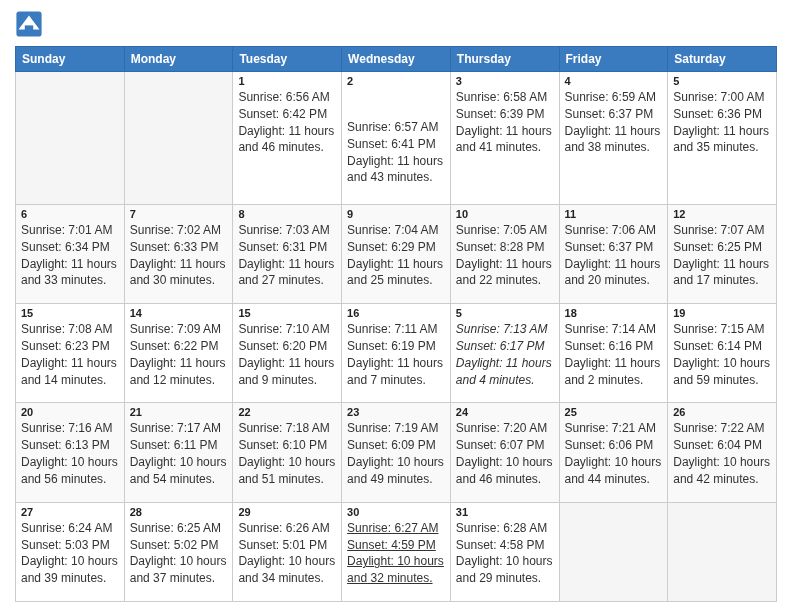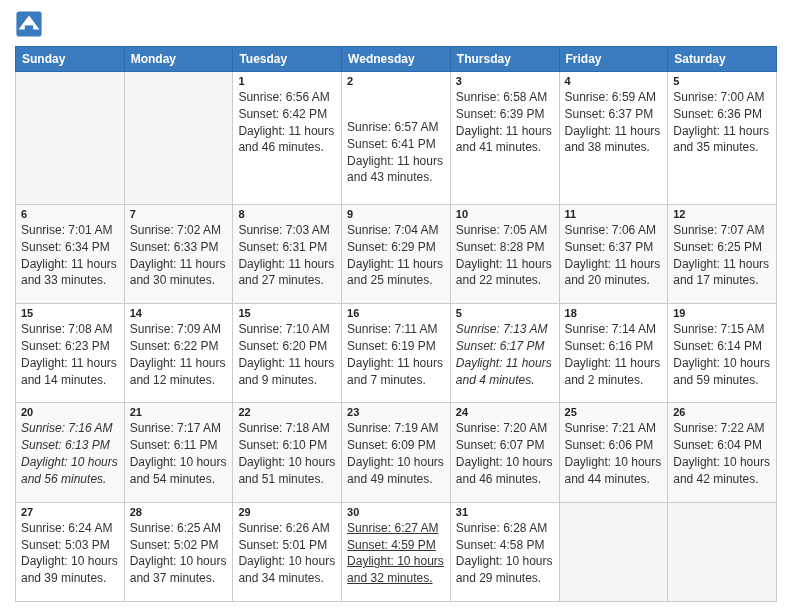--- a/index.html
+++ b/index.html
@@ -236,21 +236,21 @@
           <td>
             <div class="day-number">19</div>
             <div class="day-info" style="white-space: pre-line;">Sunrise: 7:15 AM
 Sunset: 6:14 PM
 Daylight: 10 hours and 59 minutes.</div>
           </td>
         </tr>
         <tr class="row-alt">
           <td>
             <div class="day-number">20</div>
-            <div class="day-info" style="white-space: pre-line; font-style: italic;">Sunrise: 7:16 AM
+            <div class="day-info" style="white-space: pre-line;">Sunrise: 7:16 AM
 Sunset: 6:13 PM
 Daylight: 10 hours and 56 minutes.</div>
           </td>
           <td>
             <div class="day-number">21</div>
             <div class="day-info" style="white-space: pre-line;">Sunrise: 7:17 AM
 Sunset: 6:11 PM
 Daylight: 10 hours and 54 minutes.</div>
           </td>
           <td>

